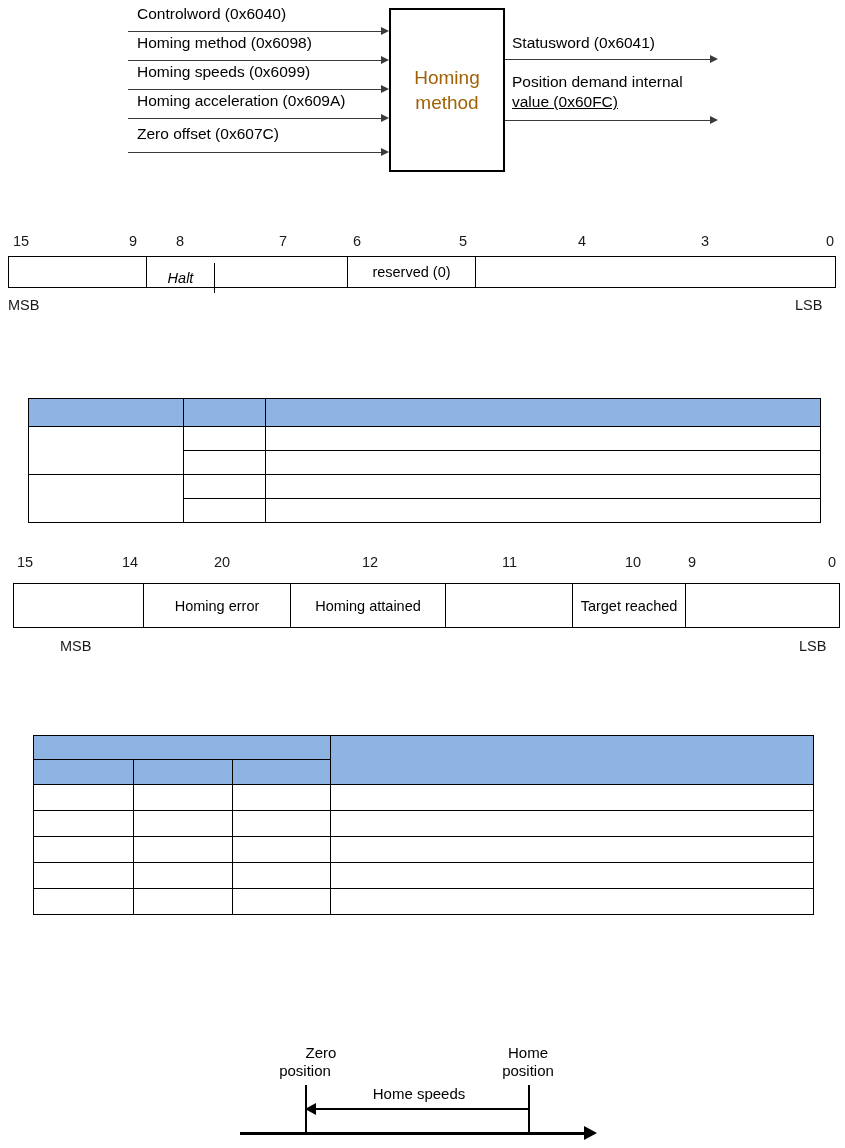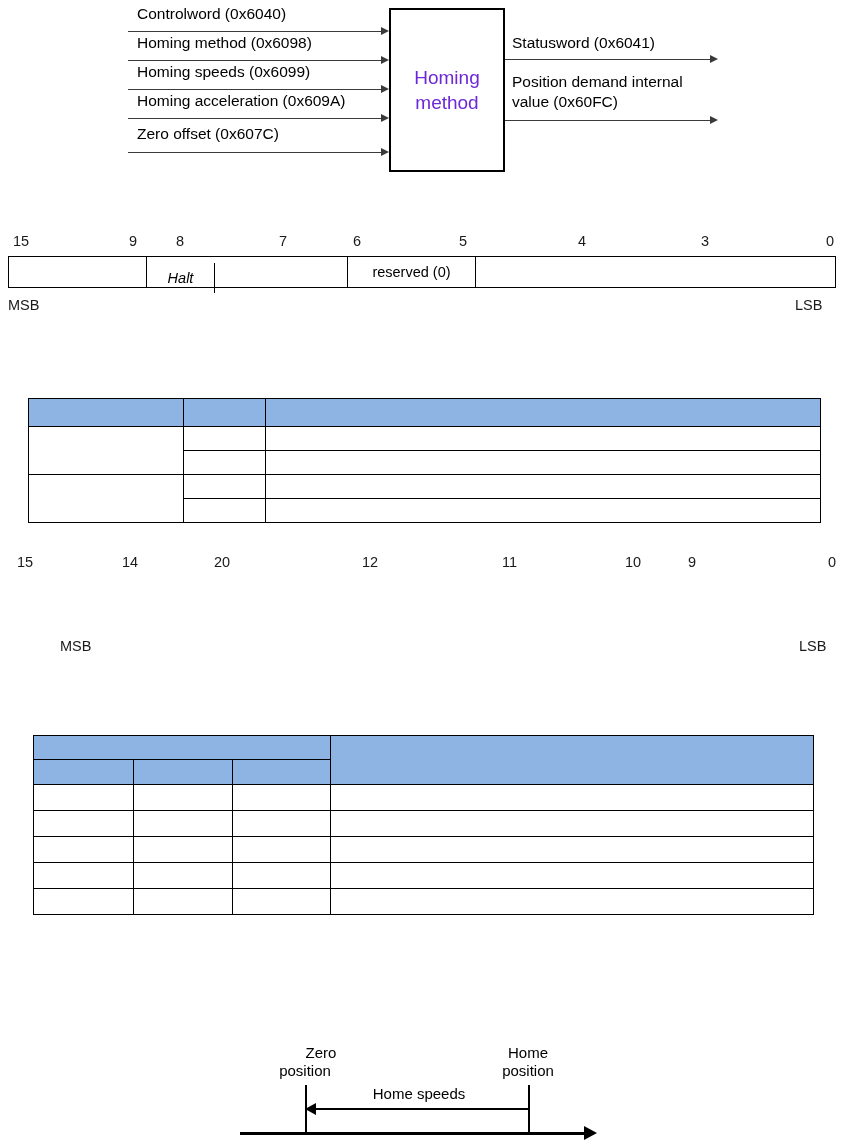--- a/index.html
+++ b/index.html
@@ -32,21 +32,21 @@
     background: #fff;
     display: flex;
     flex-direction: column;
     align-items: center;
     justify-content: center;
     z-index: 3;
   }
   #homing-box .bx-line {
     font-size: 19px;
     line-height: 25px;
-    color: #6d28d9;
+    color: #a16207;
     white-space: nowrap;
   }
   .io-label {
     position: absolute;
     font-size: 15.5px;
     line-height: 19px;
     white-space: nowrap;
     color: #000;
   }
   
@@ -190,21 +190,21 @@
   <div class="arrow-head" style="left:381px; top:84.5px;"></div>
 
   <div class="arrow-line" style="left:128px; top:118px; width:253px;"></div>
   <div class="arrow-head" style="left:381px; top:113.5px;"></div>
 
   <div class="arrow-line" style="left:128px; top:152px; width:253px;"></div>
   <div class="arrow-head" style="left:381px; top:147.5px;"></div>
 
   <div class="io-label" style="left:512px; top:33px;">Statusword (0x6041)</div>
   <div class="io-label" style="left:512px; top:72px;">Position demand internal</div>
-  <div class="io-label" style="left:512px; top:92px;">value (0x60FC)</div>
+  <div class="io-label" style="left:512px; top:92px;text-decoration:underline;">value (0x60FC)</div>
 
   <div class="arrow-line" style="left:505px; top:59px;  width:205px;"></div>
   <div class="arrow-head" style="left:710px; top:54.5px;"></div>
 
   <div class="arrow-line" style="left:505px; top:120px; width:205px;"></div>
   <div class="arrow-head" style="left:710px; top:115.5px;"></div>
 </div>
 
 <div class="bitfield" style="left:0; top:232px; width:845px; height:90px;">
 
@@ -271,20 +271,28 @@
     <span class="bit-num" style="left:17px;">15</span>
     <span class="bit-num" style="left:122px;">14</span>
     <span class="bit-num" style="left:214px;">20</span>
     <span class="bit-num" style="left:362px;">12</span>
     <span class="bit-num" style="left:502px;">11</span>
     <span class="bit-num" style="left:625px;">10</span>
     <span class="bit-num" style="left:688px;">9</span>
     <span class="bit-num" style="left:828px;">0</span>
   </div>
 
+  <div class="bit-row" style="left:13px; top:30px; width:827px; height:45px;">
+    <div class="bit-cell" style="left:0;     width:130px;"></div>
+    <div class="bit-cell" style="left:130px; width:147px;">Homing error</div>
+    <div class="bit-cell" style="left:277px; width:155px;">Homing attained</div>
+    <div class="bit-cell" style="left:432px; width:127px;"></div>
+    <div class="bit-cell" style="left:559px; width:113px;">Target reached</div>
+    <div class="bit-cell last" style="left:672px; width:155px;"></div>
+  </div>
 
   <span class="msb-lsb" style="left:60px;  top:84px;">MSB</span>
   <span class="msb-lsb" style="left:799px; top:84px;">LSB</span>
 </div>
 
 <table class="data-table" style="left:33px; top:735px; width:780px;">
   <colgroup>
     <col style="width:100px;">
     <col style="width:99px;">
     <col style="width:98px;">

